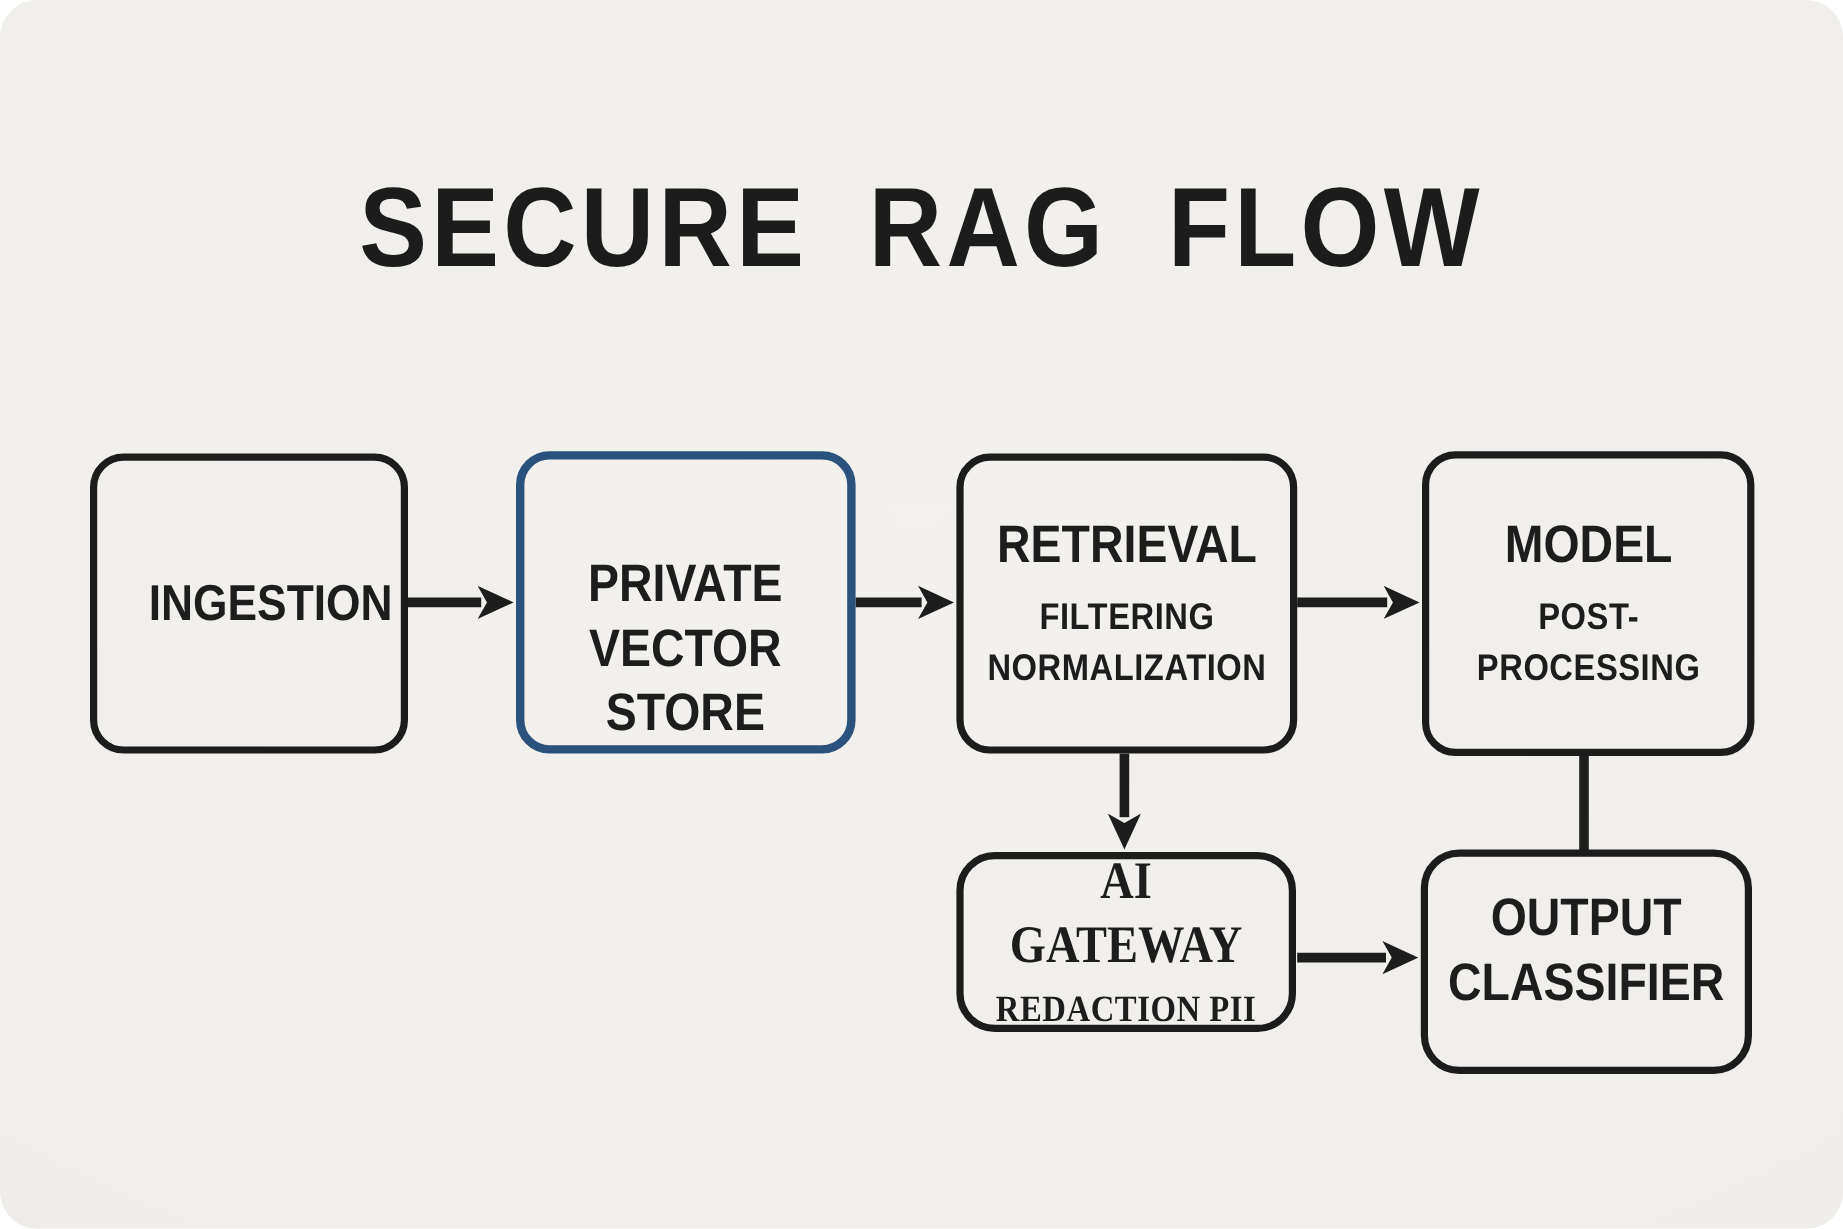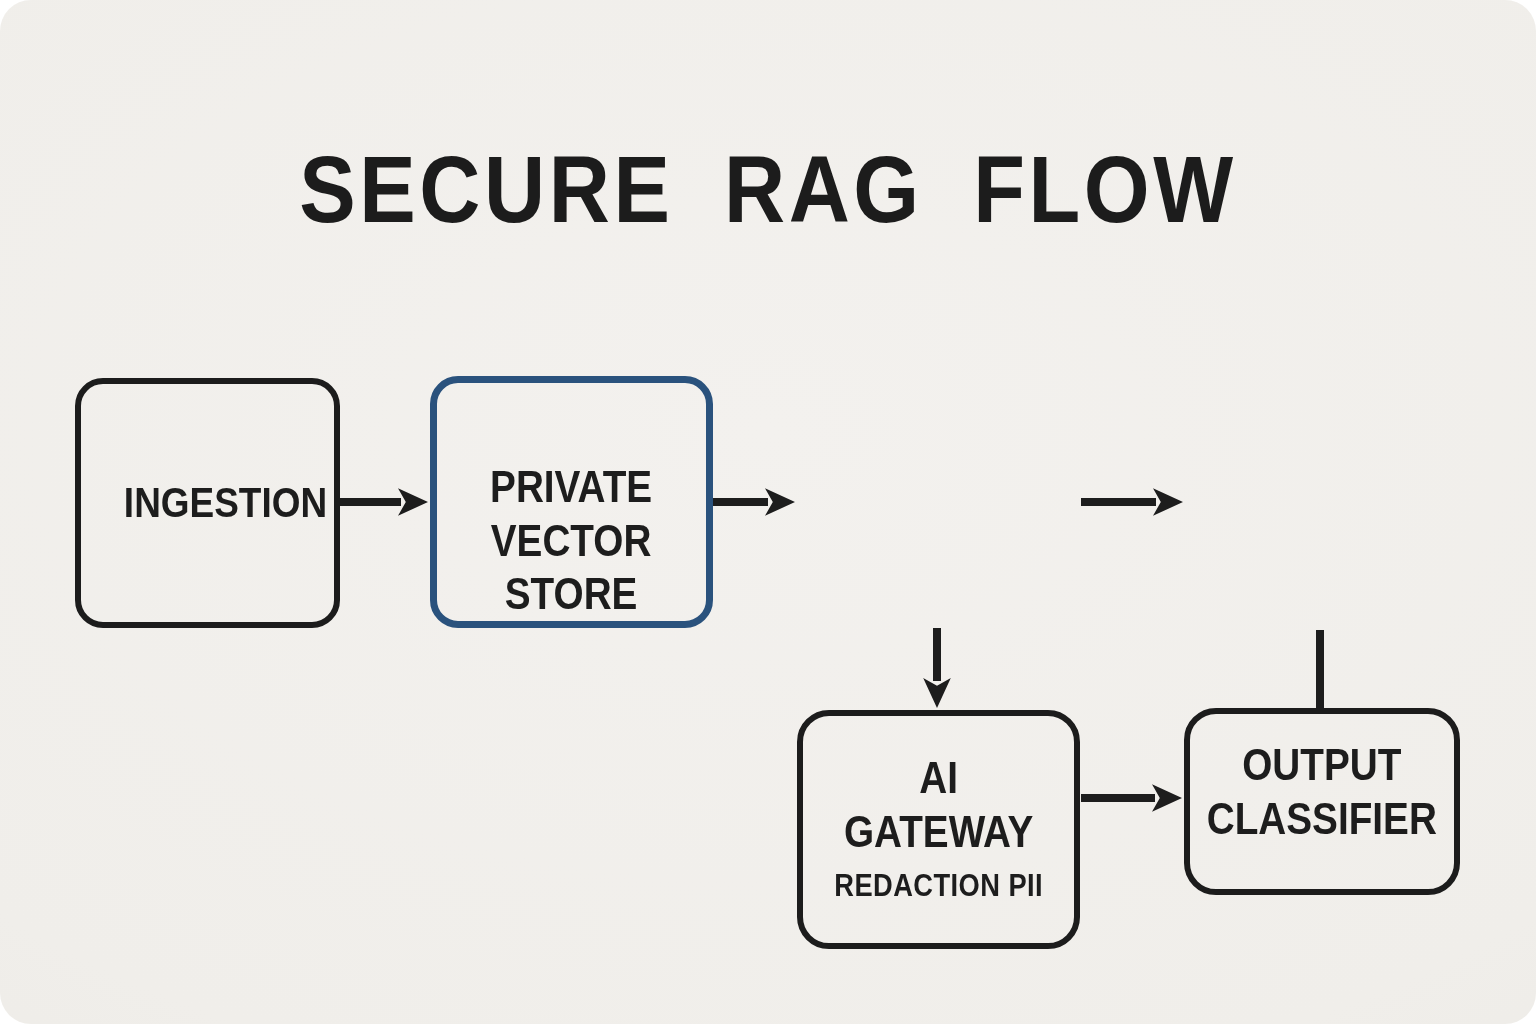--- a/index.html
+++ b/index.html
@@ -86,21 +86,21 @@
     line-height: 1.38;
     letter-spacing: 0.5px;
     white-space: nowrap;
   }
   .sub-block { margin-top: 12px; }
   
   #node-ingestion          { left: 75px;   top: 378px; width: 265px; height: 250px; padding-left: 36px; }
   #node-pvs                { left: 430px;  top: 376px; width: 283px; height: 252px; }
   #node-retrieval          { left: 797px;  top: 378px; width: 284px; height: 250px; }
   #node-model              { left: 1185px; top: 376px; width: 277px; height: 254px; }
-  #node-ai-gateway         { left: 797px;  top: 710px; width: 283px; height: 239px; border-radius: 32px; }
+  #node-ai-gateway         { left: 797px;  top: 710px; width: 283px; height: 150px; border-radius: 32px; font-family: Liberation Serif, serif; }
   #node-output-classifier  { left: 1184px; top: 708px; width: 276px; height: 187px; border-radius: 32px;
                              justify-content: flex-start; padding-top: 24px; }
   #node-ingestion .line-big { font-size: 42px; }
 </style>
 </head>
 <body>
 
 <div class="stage">
 
   <h1 class="title">SECURE RAG FLOW</h1>
@@ -126,21 +126,39 @@
   </div>
 
   <div class="node highlight" id="node-pvs">
     <div class="node-content">
       <span class="line-big">PRIVATE</span>
       <span class="line-big">VECTOR</span>
       <span class="line-big">STORE</span>
     </div>
   </div>
 
+  <div class="node" id="node-retrieval">
+    <div class="node-content">
+      <span class="line-big">RETRIEVAL</span>
+      <div class="sub-block">
+        <span class="line-sub">FILTERING</span>
+        <span class="line-sub">NORMALIZATION</span>
+      </div>
+    </div>
+  </div>
 
+  <div class="node" id="node-model">
+    <div class="node-content">
+      <span class="line-big">MODEL</span>
+      <div class="sub-block">
+        <span class="line-sub">POST-</span>
+        <span class="line-sub">PROCESSING</span>
+      </div>
+    </div>
+  </div>
 
   <div class="node" id="node-ai-gateway">
     <div class="node-content">
       <span class="line-big">AI</span>
       <span class="line-big">GATEWAY</span>
       <div class="sub-block" style="margin-top:6px;">
         <span class="line-sub">REDACTION PII</span>
       </div>
     </div>
   </div>

